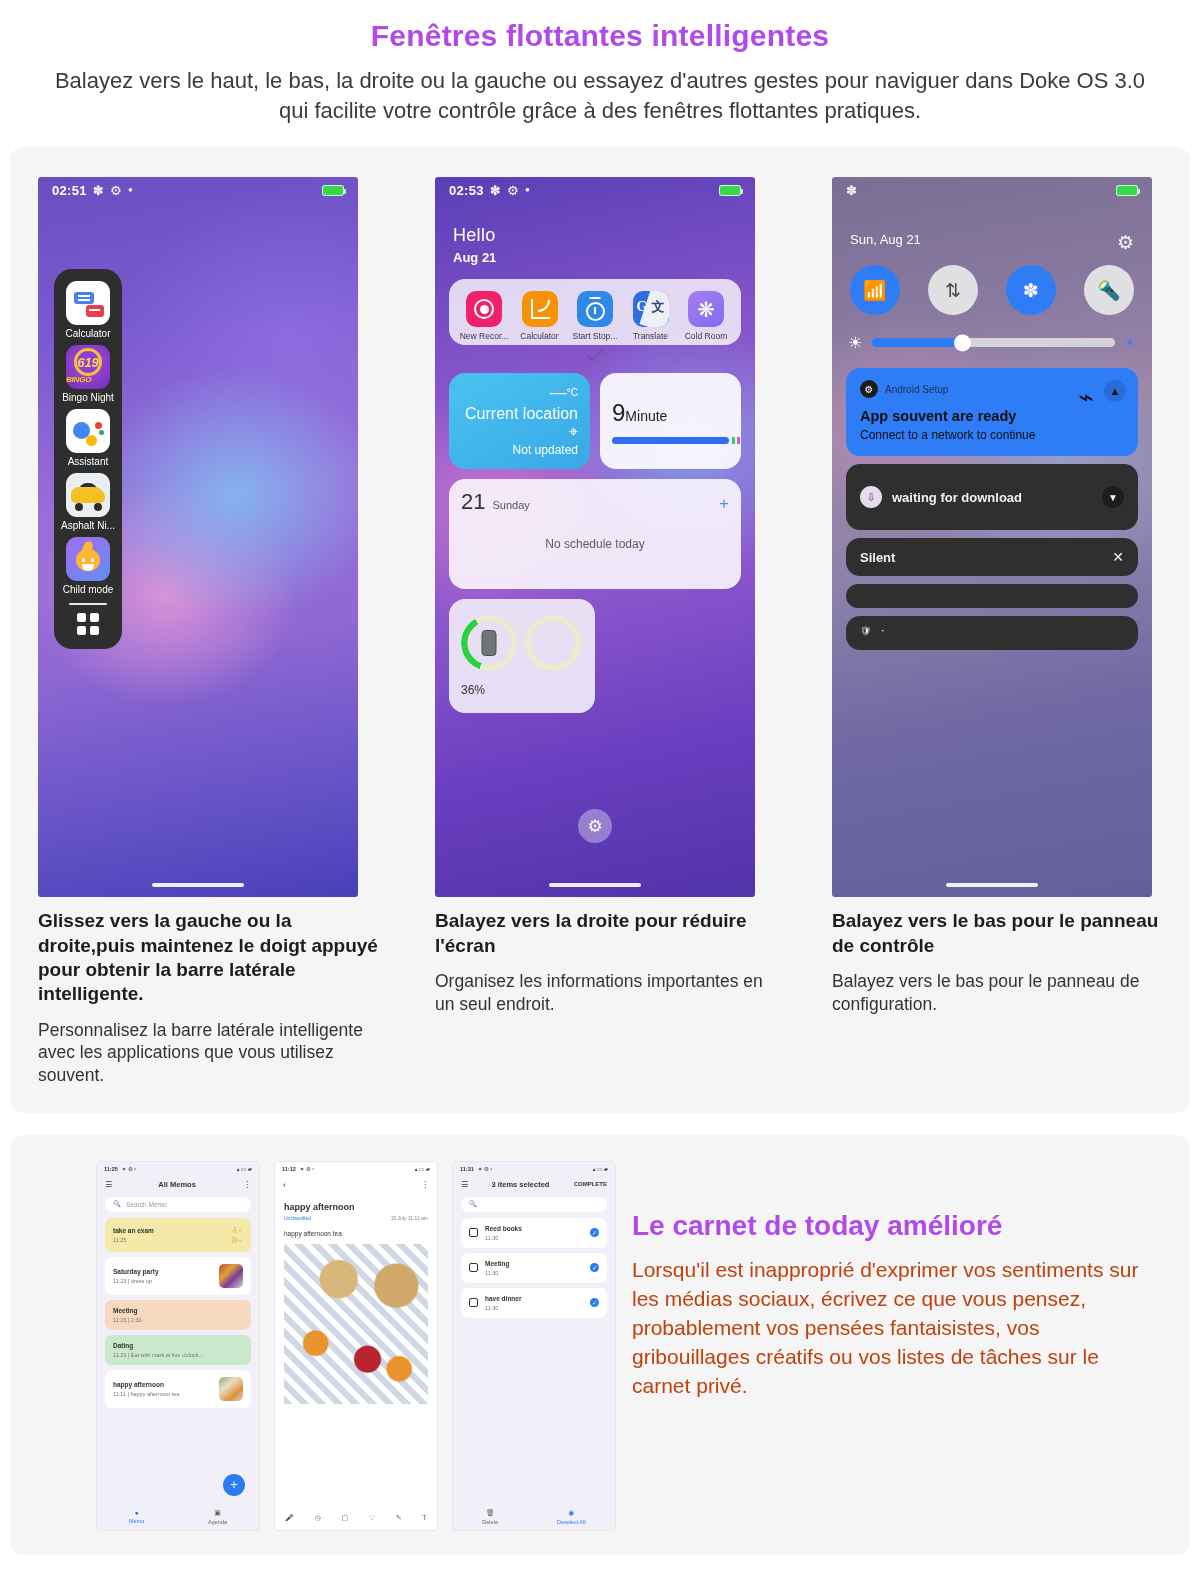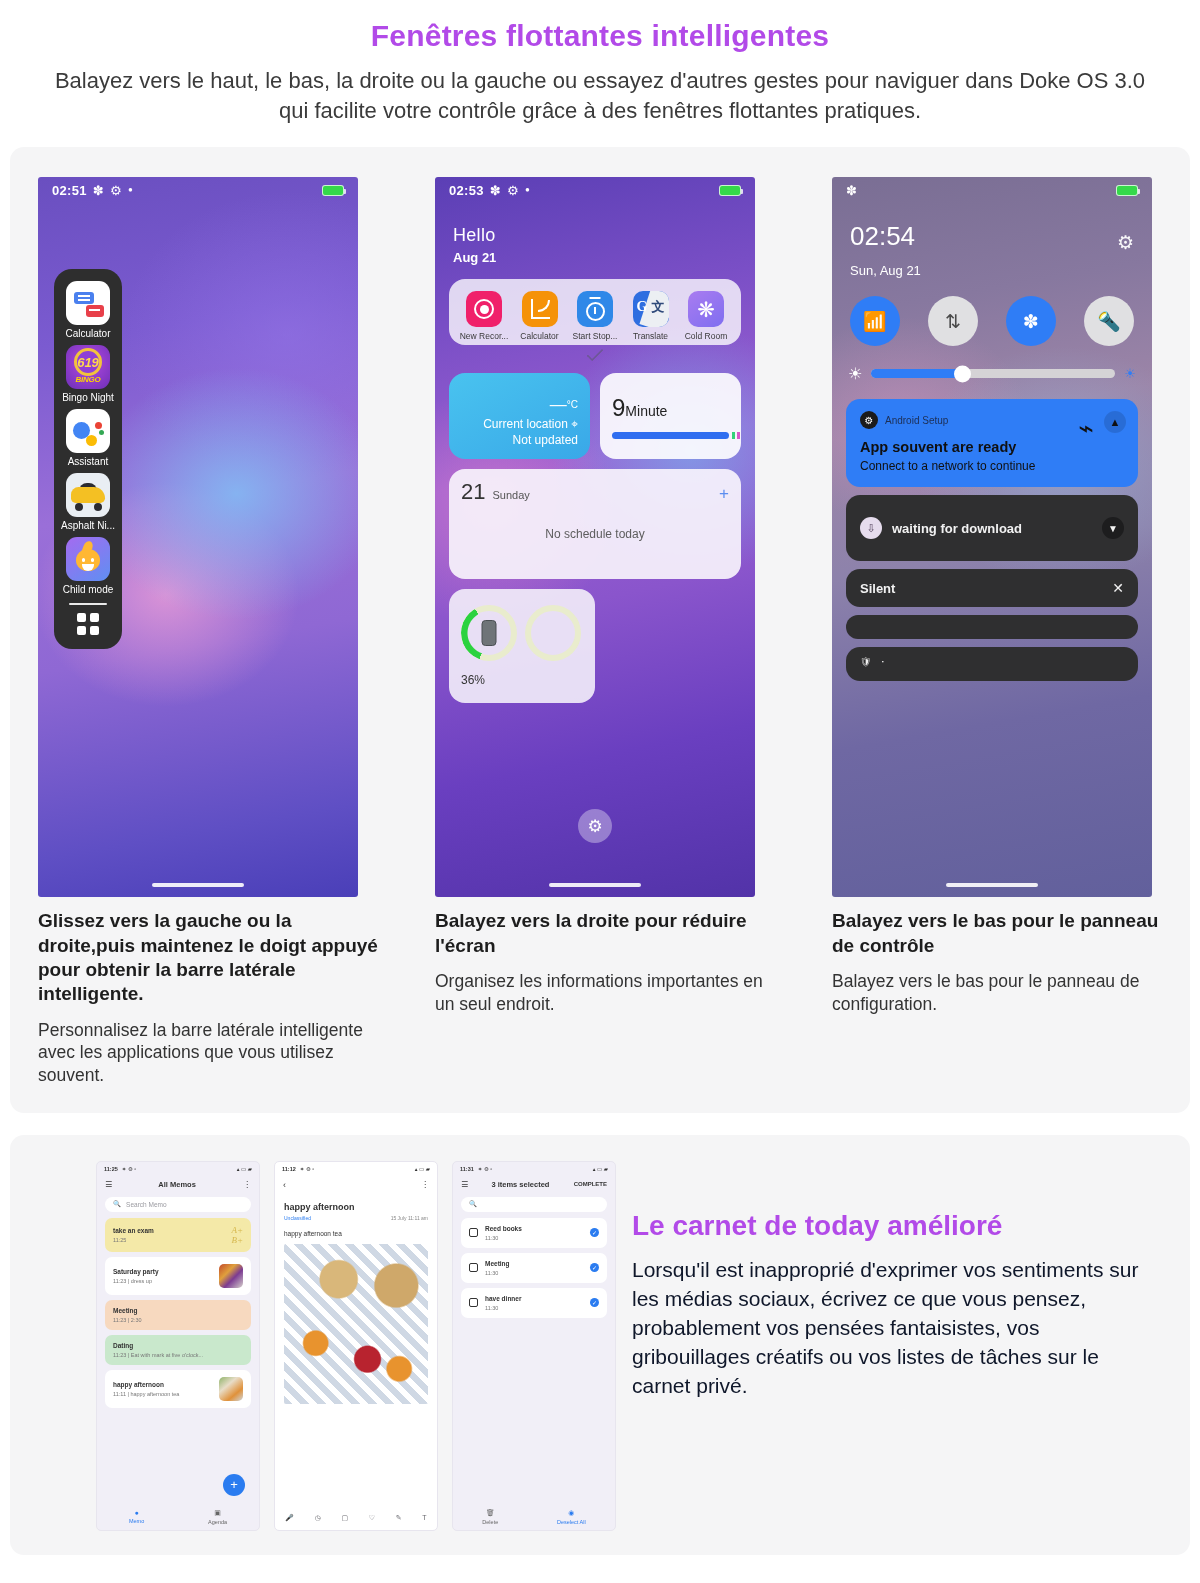--- a/index.html
+++ b/index.html
@@ -107,21 +107,21 @@
   
   .ic-calc { background:#fff; }
   .ic-calc .b1 { position:absolute; left:8px; top:11px; width:20px; height:12px; background:#4a80ee; border-radius:3px;}
   .ic-calc .b1::before{content:"";position:absolute;left:4px;top:3px;width:12px;height:2px;background:#fff;}
   .ic-calc .b1::after{content:"";position:absolute;left:4px;top:7px;width:12px;height:2px;background:#fff;}
   .ic-calc .b2 { position:absolute; right:6px; bottom:8px; width:18px; height:12px; background:#e8404a; border-radius:3px;}
   .ic-calc .b2::before{content:"";position:absolute;left:3px;top:4px;width:11px;height:2px;background:#fff;}
   .ic-bingo { background: radial-gradient(circle at 50% 40%, #b44be0, #6e2fb8); }
   .ic-bingo .ring{position:absolute;left:50%;top:38%;transform:translate(-50%,-50%);width:28px;height:28px;border-radius:50%;background:#8f3fd6;border:3px solid #f2c23c;}
   .ic-bingo .sev{position:absolute;left:50%;top:38%;transform:translate(-50%,-50%);font-size:13px;font-weight:bold;color:#ffd84d;}
-  .ic-bingo .txt{position:absolute;left:0;right:0;bottom:5px;text-align:center;font-size:8px;font-weight:bold;color:#ffd400;letter-spacing:-.2px;}
+  .ic-bingo .txt{position:absolute;left:0;right:0;bottom:5px;text-align:left;font-size:8px;font-weight:bold;color:#ffd400;letter-spacing:-.2px;}
   .ic-assist { background:#fff; }
   .ic-assist .d1{position:absolute;left:7px;top:13px;width:17px;height:17px;border-radius:50%;background:#4285f4;}
   .ic-assist .d2{position:absolute;right:8px;top:13px;width:7px;height:7px;border-radius:50%;background:#ea4335;}
   .ic-assist .d3{position:absolute;right:6px;top:21px;width:5px;height:5px;border-radius:50%;background:#34a853;}
   .ic-assist .d4{position:absolute;left:20px;bottom:7px;width:11px;height:11px;border-radius:50%;background:#fbbc05;}
   .ic-asphalt { background:#e9eef3; }
   .ic-asphalt .car{position:absolute;left:5px;top:14px;width:34px;height:16px;background:#f4c023;border-radius:8px 12px 5px 5px;}
   .ic-asphalt .top{position:absolute;left:13px;top:10px;width:18px;height:9px;background:#2b2b30;border-radius:8px 8px 0 0;}
   .ic-asphalt .w1{position:absolute;left:9px;bottom:6px;width:8px;height:8px;border-radius:50%;background:#2b2b30;}
   .ic-asphalt .w2{position:absolute;right:8px;bottom:6px;width:8px;height:8px;border-radius:50%;background:#2b2b30;}
@@ -154,21 +154,21 @@
   .chev-box { display:flex; justify-content:center; padding-bottom:4px; }
 
   .row2 { display: flex; gap: 10px; margin-top: 10px; }
   .w-weather {
     flex: 1; background: linear-gradient(150deg,#49c3ef,#39a8e8);
     padding: 10px 12px 12px; text-align: right; min-height: 86px;
     display: flex; flex-direction: column; justify-content: flex-end;
   }
   .w-weather .temp { font-size: 10px; margin-bottom: 2px; }
   .w-weather .temp b { font-size: 17px; font-weight: 400; vertical-align: -2px; }
-  .w-weather .loc { font-size: 12px; }
+  .w-weather .loc { font-size: 16px; }
   .w-weather .upd { font-size: 12px; margin-top: 2px; }
   .w-timer {
     flex: 1; background: rgba(255,255,255,.9); padding: 14px 12px;
     min-height: 86px; display: flex; flex-direction: column; justify-content: center;
     color: #222;
   }
   .w-timer .val { font-size: 14px; }
   .w-timer .val b { font-size: 24px; font-weight: 400; }
   .w-timer .bar { height: 7px; border-radius: 4px; background: #2f6ef0; margin-top: 10px; position: relative; }
   .w-timer .bar i { position: absolute; right: -6px; top: 0; width: 3px; height: 7px; background: #33d17a; }
@@ -344,21 +344,21 @@
     font-size: 7px; color: #6a6a70;
   }
   .m-chk {
     width: 9px; height: 9px; border: 1.4px solid #333; border-radius: 2px; margin-right: 7px;
   }
   .m-done { width: 9px; height: 9px; border-radius: 50%; background: #2b7cf0; color: #fff; font-size: 6px; display: flex; align-items: center; justify-content: center; }
   .m-complete { font-size: 6px; font-weight: bold; color: #333; }
 
   .sec2-text { width: 520px; padding-top: 48px; }
   .sec2-title { font-size: 28px; font-weight: bold; color: #b24ae8; line-height: 1.2; }
-  .sec2-body { margin-top: 14px; font-size: 21px; line-height: 1.38; color: #0f172a; }
+  .sec2-body { margin-top: 14px; font-size: 21px; line-height: 1.38; color: #c2410c; }
 </style>
 </head>
 <body>
 
 <div class="hero">
   <div class="hero-title">Fenêtres flottantes intelligentes</div>
   <div class="hero-sub">Balayez vers le haut, le bas, la droite ou la gauche ou essayez d'autres gestes pour naviguer dans Doke OS 3.0 qui facilite votre contrôle grâce à des fenêtres flottantes pratiques.</div>
 </div>
 
 <div class="section">
@@ -558,21 +558,20 @@
       <div class="phone p3">
         <div class="statusbar">
           <div class="sb-left">
             <span class="ic">✽</span>
           </div>
           <div class="sb-spacer"></div>
           <div class="battery"></div>
         </div>
 
         <div class="p3-head">
-          <div class="p3-time">02:54</div>
           <div class="p3-date">Sun, Aug 21</div>
           <div class="p3-gear">⚙</div>
         </div>
 
         <div class="toggles">
           <div class="tg on">
               <span>📶</span>
             </div>
           <div class="tg off">
               <span>⇅</span>

